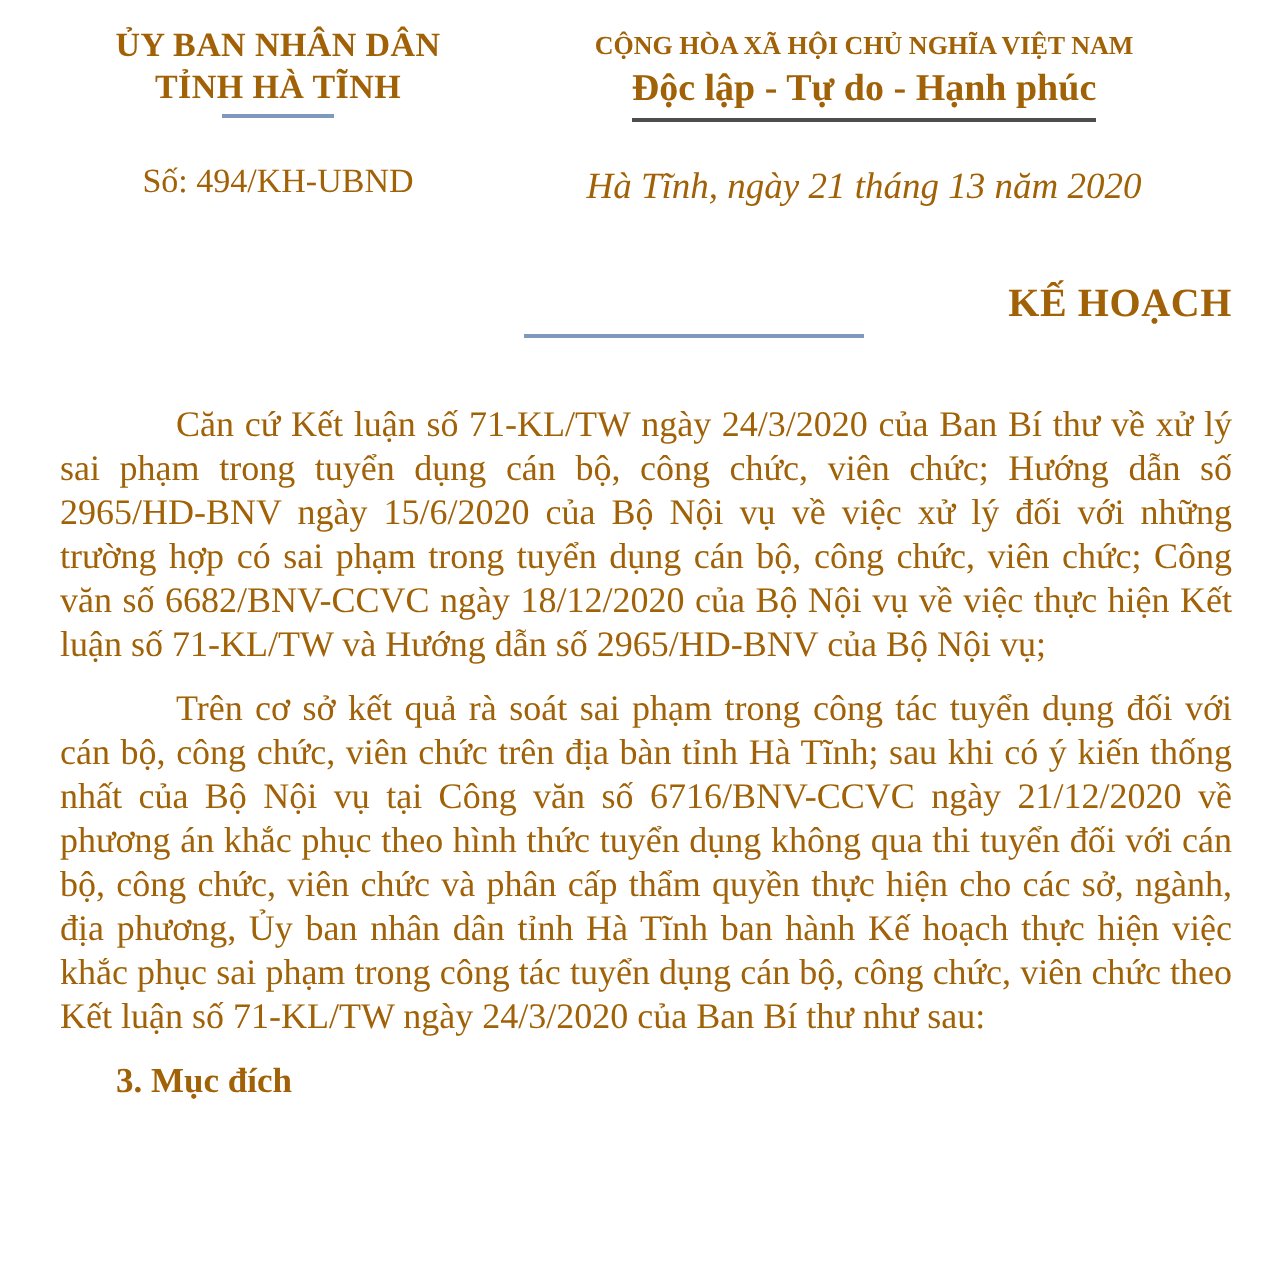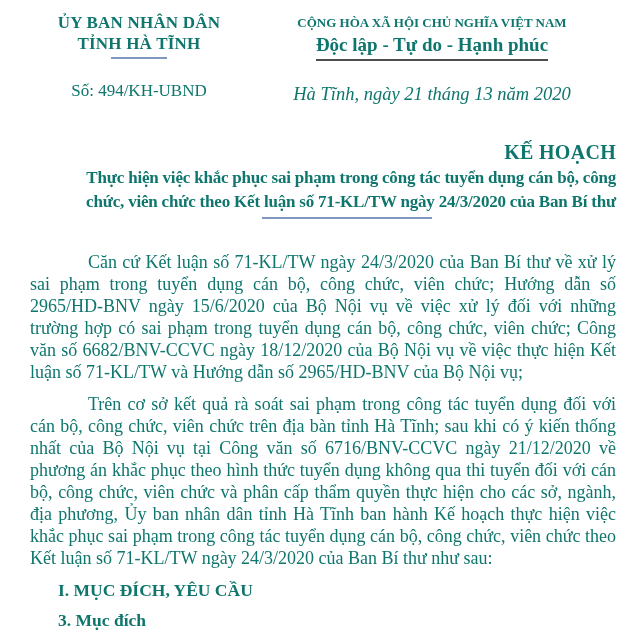--- a/index.html
+++ b/index.html
@@ -7,21 +7,21 @@
     padding: 0;
     background: #ffffff;
   }
   .page {
     position: relative;
     width: 640px;
     height: 634px;
     background: #ffffff;
     overflow: hidden;
     font-family: "Liberation Serif", "DejaVu Serif", serif;
-    color: #0f766e;
+    color: #a16207;
     box-sizing: border-box;
     padding: 12px 24px 0 30px;
   }
   
   .header-row {
     display: flex;
     align-items: flex-start;
   }
   .header-left {
     width: 218px;
@@ -147,24 +147,22 @@
       <div class="nat-line1">CỘNG HÒA XÃ HỘI CHỦ NGHĨA VIỆT NAM</div>
       <div class="nat-line2">Độc lập - Tự do - Hạnh phúc</div>
       <div class="rule rule-dark"></div>
       <div class="place-date">Hà Tĩnh, ngày 21 tháng 13 năm 2020</div>
     </div>
 
   </div>
 
   <div class="title-block">
     <div class="doc-title">KẾ HOẠCH</div>
-    <div class="doc-subtitle">Thực hiện việc khắc phục sai phạm trong công tác tuyển dụng cán bộ, công chức, viên chức theo Kết luận số 71-KL/TW ngày 24/3/2020 của Ban Bí thư</div>
     <div class="rule rule-subtitle"></div>
   </div>
 
   <div class="body-block">
     <p>Căn cứ Kết luận số 71-KL/TW ngày 24/3/2020 của Ban Bí thư về xử lý sai phạm trong tuyển dụng cán bộ, công chức, viên chức; Hướng dẫn số 2965/HD-BNV ngày 15/6/2020 của Bộ Nội vụ về việc xử lý đối với những trường hợp có sai phạm trong tuyển dụng cán bộ, công chức, viên chức; Công văn số 6682/BNV-CCVC ngày 18/12/2020 của Bộ Nội vụ về việc thực hiện Kết luận số 71-KL/TW và Hướng dẫn số 2965/HD-BNV của Bộ Nội vụ;</p>
     <p>Trên cơ sở kết quả rà soát sai phạm trong công tác tuyển dụng đối với cán bộ, công chức, viên chức trên địa bàn tỉnh Hà Tĩnh; sau khi có ý kiến thống nhất của Bộ Nội vụ tại Công văn số 6716/BNV-CCVC ngày 21/12/2020 về phương án khắc phục theo hình thức tuyển dụng không qua thi tuyển đối với cán bộ, công chức, viên chức và phân cấp thẩm quyền thực hiện cho các sở, ngành, địa phương, Ủy ban nhân dân tỉnh Hà Tĩnh ban hành Kế hoạch thực hiện việc khắc phục sai phạm trong công tác tuyển dụng cán bộ, công chức, viên chức theo Kết luận số 71-KL/TW ngày 24/3/2020 của Ban Bí thư như sau:</p>
-    <div class="sec-heading">I. MỤC ĐÍCH, YÊU CẦU</div>
     <div class="sub-heading">3. Mục đích</div>
   </div>
 
 </div>
 
 </body></html>

